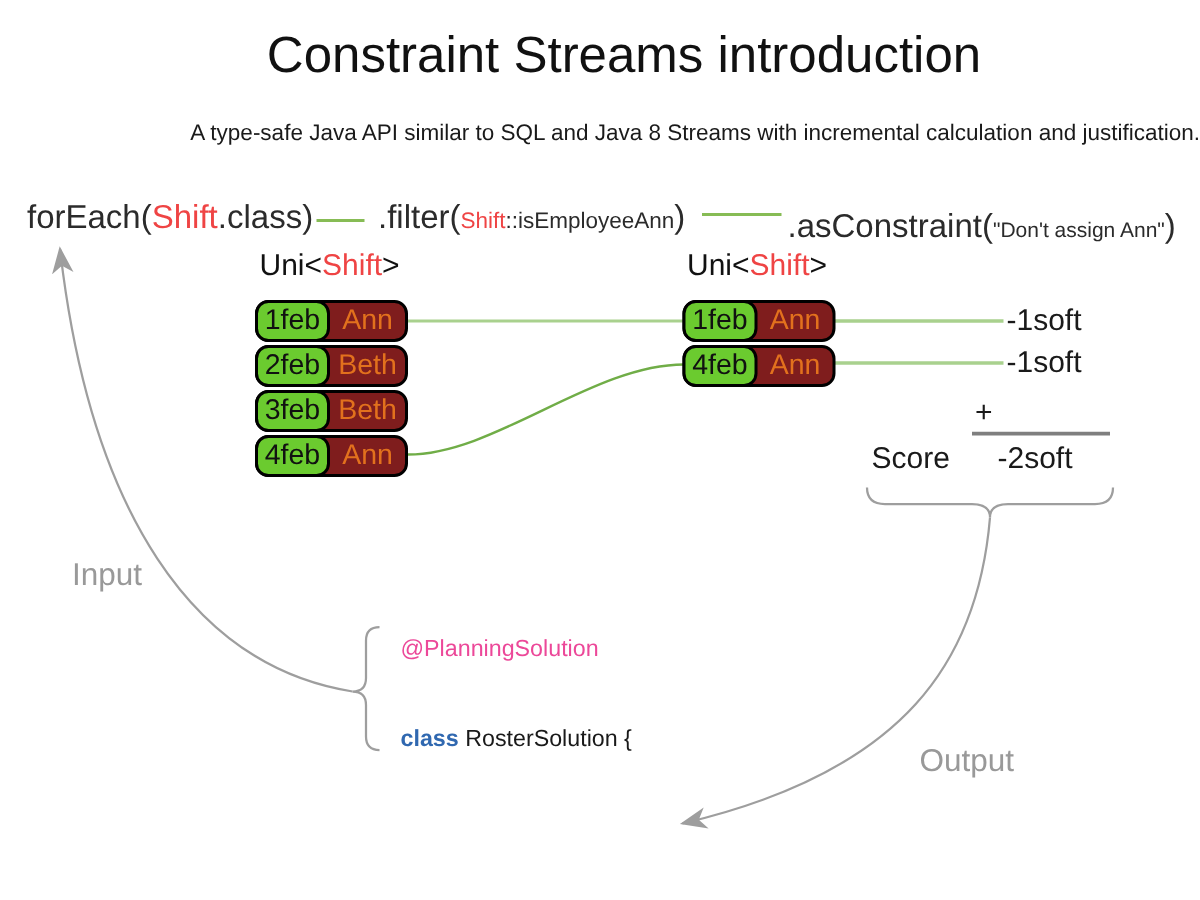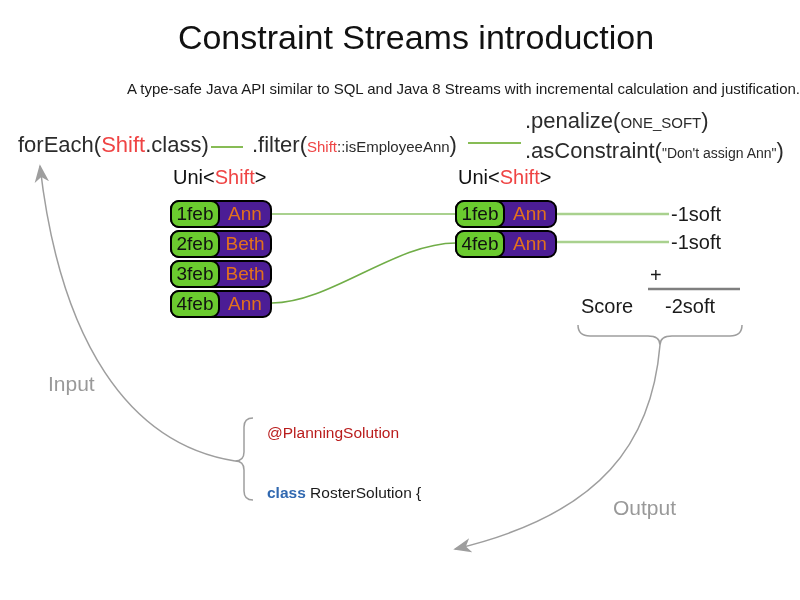--- a/index.html
+++ b/index.html
@@ -11,35 +11,35 @@
   .title{left:0;right:0;top:20px;text-align:center;font-size:34px;line-height:34px;color:#111;padding-left:32px;}
   .subtitle{left:0;right:0;top:80px;text-align:right;font-size:15px;color:#1a1a1a;}
 
   .flow{font-size:22px;color:#2b2b2b;}
   .flow .sm{font-size:15px;}
   .flow .xs{font-size:14px;}
   .green{color:#ef4444;}
 
   .type-label{font-size:20px;color:#111;}
 
-  .shift-row{position:absolute;width:102px;height:28px;background:#4c1d95;border:2px solid #000;
+  .shift-row{position:absolute;width:102px;height:28px;background:#7f1d1d;border:2px solid #000;
              border-radius:9px;box-sizing:border-box;}
   .date-box{position:absolute;left:-2px;top:-2px;height:28px;width:50px;background:#6BCB2F;
             border:2px solid #000;border-radius:9px;box-sizing:border-box;
             display:flex;align-items:center;justify-content:center;font-size:19px;color:#111;}
   .emp-name{position:absolute;left:50px;right:2px;top:0;bottom:0;display:flex;align-items:center;
             justify-content:center;font-size:19px;color:#E2711D;text-align:center;}
 
   .score-text{font-size:20px;color:#1a1a1a;}
   .io-label{font-size:21px;color:#999999;}
 
   .code{left:267px;top:383px;font-size:15.5px;line-height:20px;white-space:pre;color:#1a1a1a;}
   .code .line{height:20px;}
   .code .ind{padding-left:18px;}
-  .c-ann{color:#b91c1c;}
+  .c-ann{color:#ec4899;}
   .c-kw{color:#3068B0;font-weight:bold;}
 </style>
 </head>
 <body>
 
 <div class="canvas">
 
   <svg class="overlay" viewBox="0 0 800 600">
     <defs>
       <marker id="arr" viewBox="0 0 10 8" refX="9" refY="4" markerWidth="12" markerHeight="10" orient="auto">
@@ -66,21 +66,20 @@
     <path d="M235,461 C128,444 60,340 40,166" fill="none" stroke="#9E9E9E" stroke-width="1.5" marker-end="url(#arr)"></path>
   </svg>
 
   <div class="abs title">Constraint Streams introduction</div>
   <div class="abs subtitle">A type-safe Java API similar to SQL and Java 8 Streams with incremental calculation and justification.</div>
 
   <div class="abs flow" style="left:18px;top:132px;"><span>forEach(</span><span class="green">Shift</span><span>.class)</span></div>
 
   <div class="abs flow" style="left:252px;top:132px;"><span>.filter(</span><span class="green sm">Shift</span><span class="sm">::isEmployeeAnn</span><span>)</span></div>
 
-  <div class="abs flow" style="left:525px;top:108px;"><span>.penalize(</span><span class="sm">ONE_SOFT</span><span>)</span></div>
 
   <div class="abs flow" style="left:525px;top:138px;"><span>.asConstraint(</span><span class="xs">"Don't assign Ann"</span><span>)</span></div>
 
   <div class="abs type-label" style="left:173px;top:166px;"><span>Uni&lt;</span><span class="green">Shift</span><span>&gt;</span></div>
 
   <div class="abs type-label" style="left:458px;top:166px;"><span>Uni&lt;</span><span class="green">Shift</span><span>&gt;</span></div>
 
   <div class="shift-row" style="left:170px;top:200px;">
     <span class="date-box">
         <span>1feb</span>

